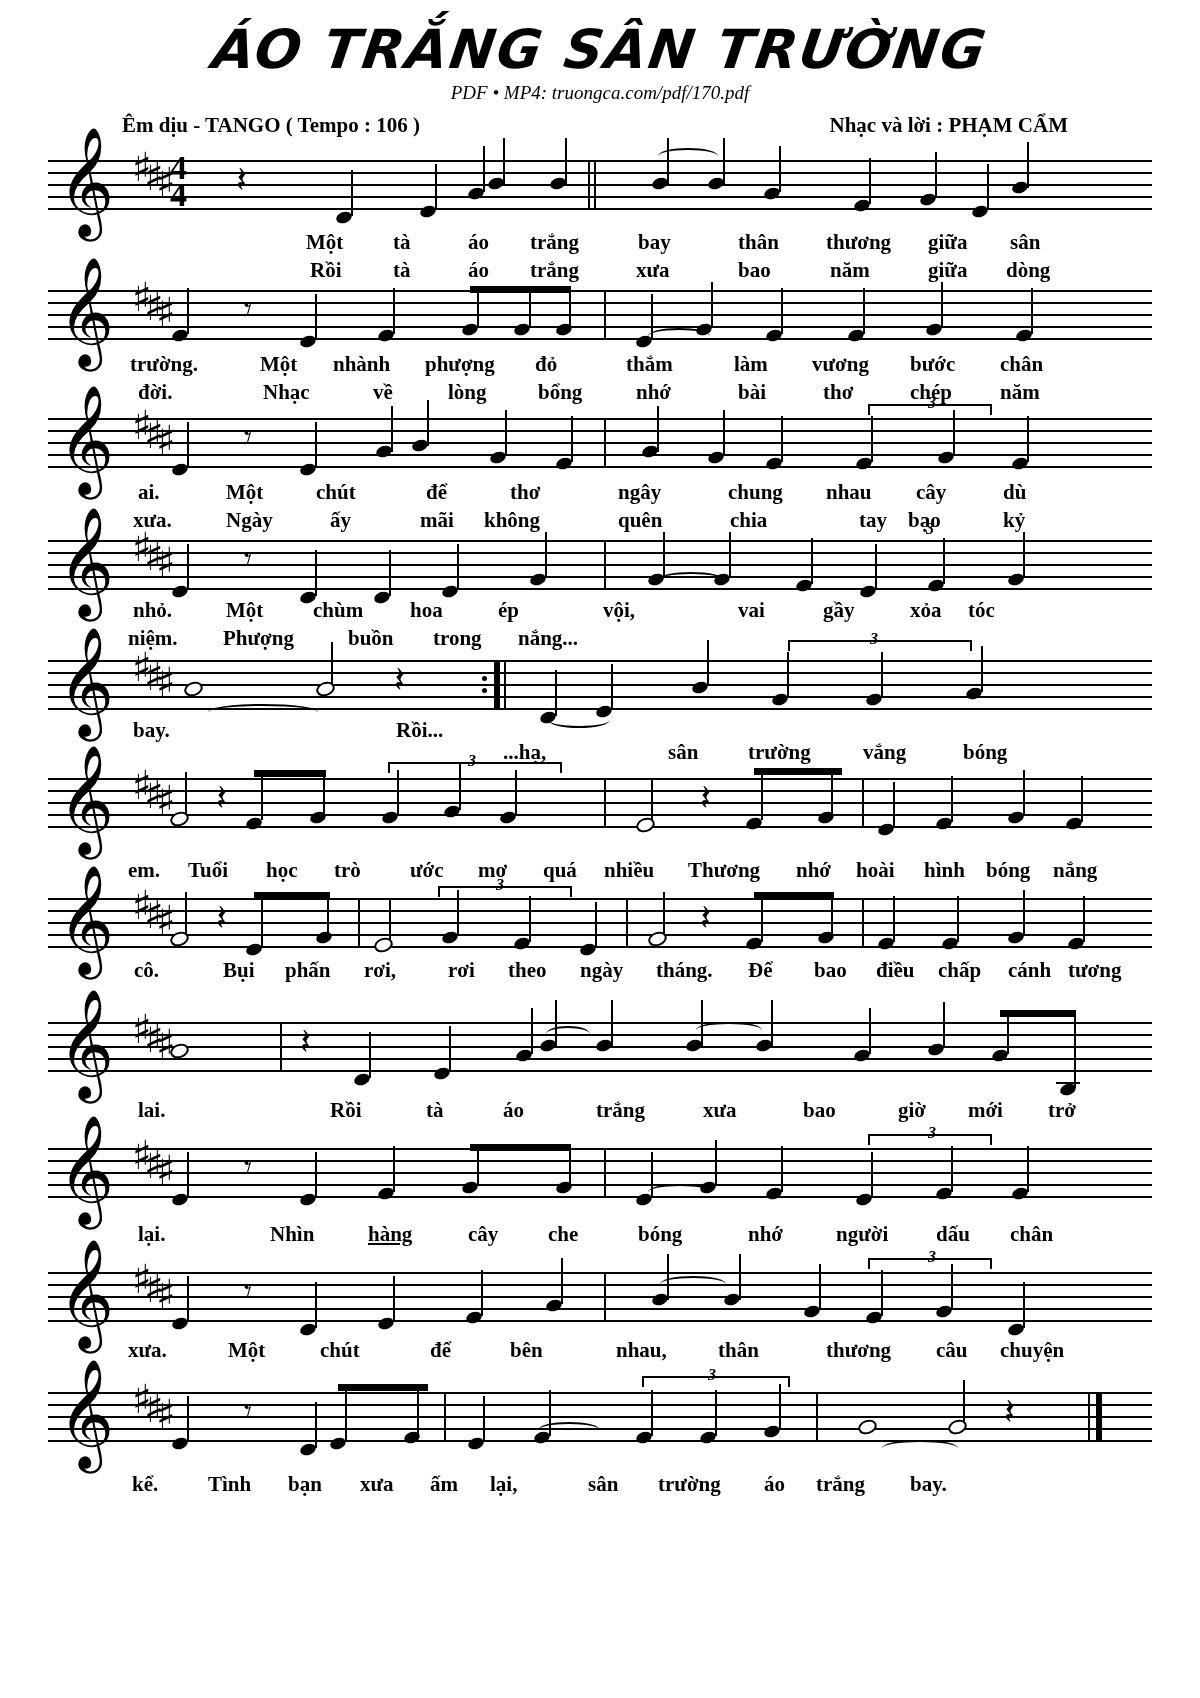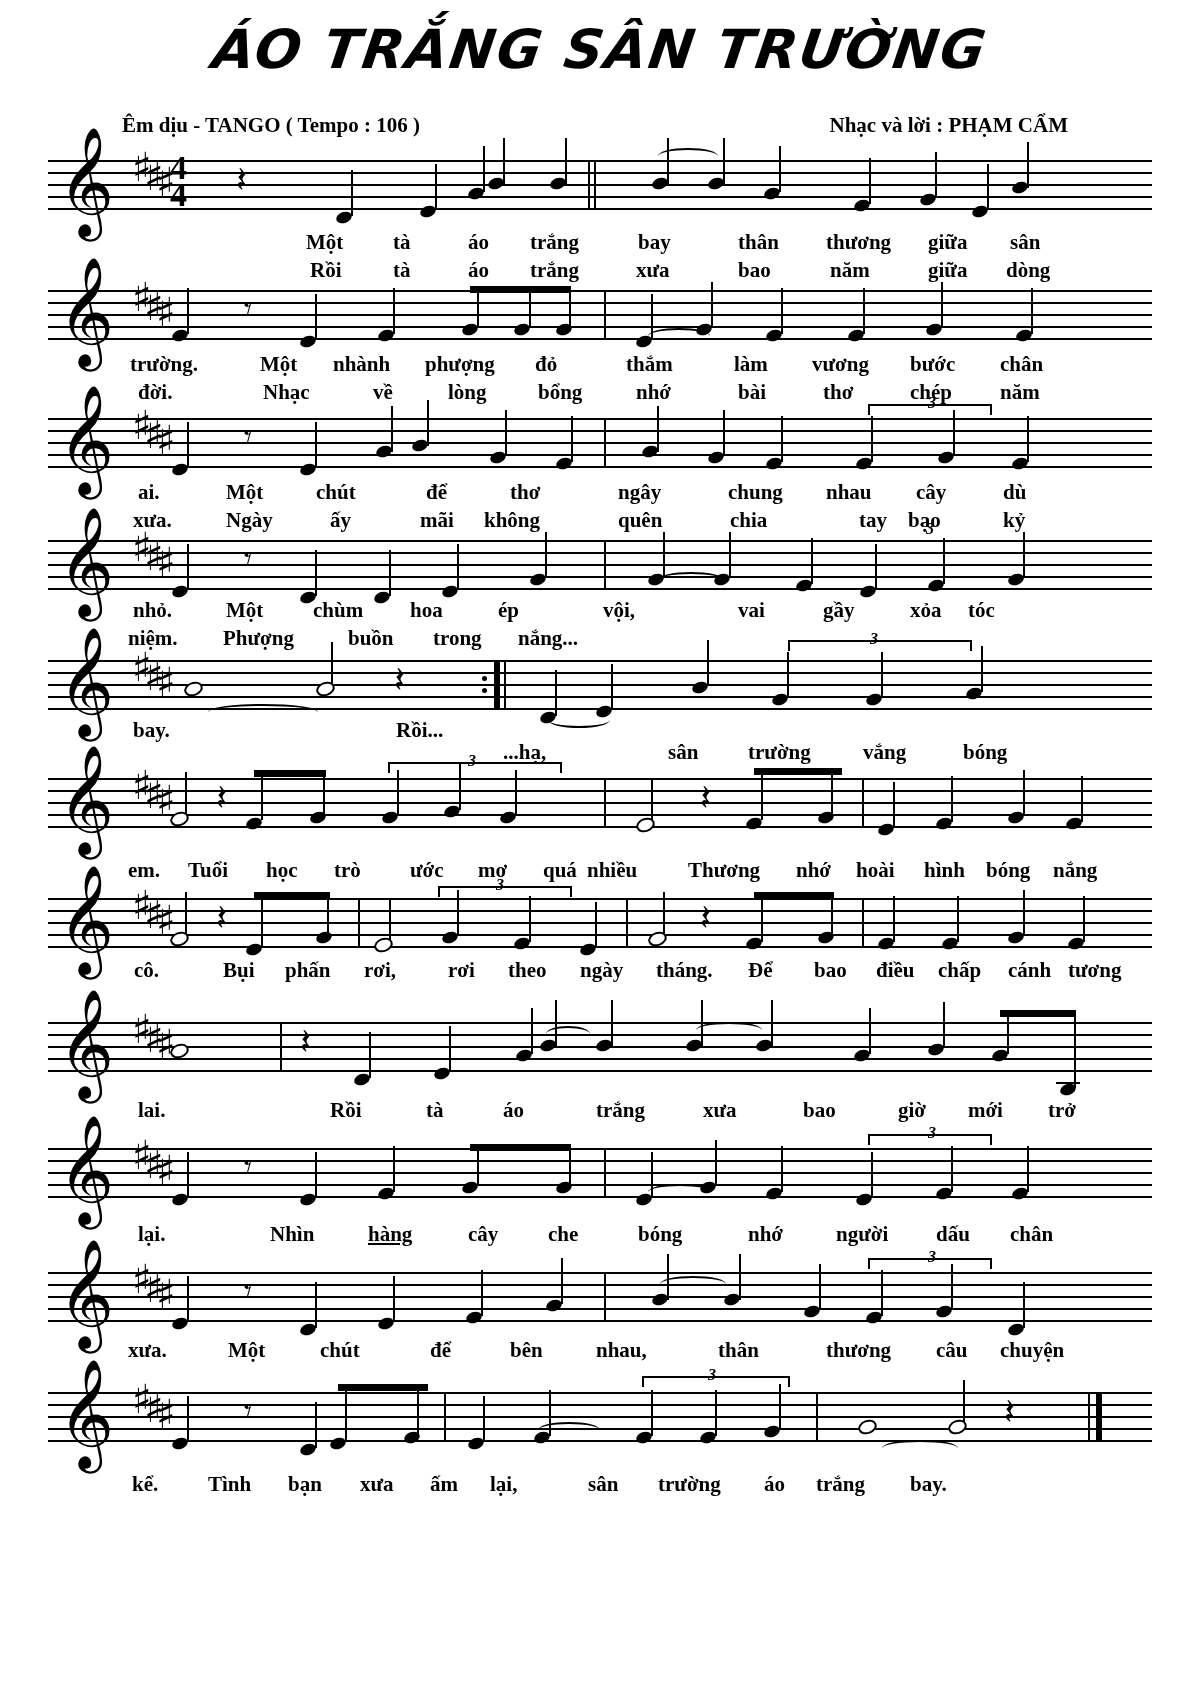--- a/index.html
+++ b/index.html
@@ -59,20 +59,21 @@
   .ledger{position:absolute;height:2px;background:#000;width:24px;}
   .lyrrow{position:absolute;left:48px;width:1104px;}
   .lyrrow span{position:absolute;font-weight:bold;font-size:21px;white-space:nowrap;}
 </style>
 </head>
 <body>
 
 <div class="sheet">
 
   <div class="title">ÁO TRẮNG SÂN TRƯỜNG</div>
+  <div class="pdfline">PDF • MP4: truongca.com/pdf/170.pdf</div>
   <div class="tempo">Êm dịu - TANGO ( Tempo : 106 )</div>
   <div class="author">Nhạc và lời  : PHẠM CẨM</div>
 
   <div class="system" style="top:160px;">
     <div class="staff">
       <div class="line"></div>
         <div class="line"></div>
         <div class="line"></div>
         <div class="line"></div>
         <div class="line"></div>
@@ -449,21 +450,21 @@
       <div class="stem" style="left:1033px;top:-2px;height:46px;"></div>
   </div>
   <div class="lyrrow" style="top:858px;">
     <span style="left:80px;">em.</span>
     <span style="left:140px;">Tuổi</span>
     <span style="left:218px;">học</span>
     <span style="left:286px;">trò</span>
     <span style="left:362px;">ước</span>
     <span style="left:430px;">mơ</span>
     <span style="left:495px;">quá</span>
-    <span style="left:539px;">nhiều</span>
+    <span style="left:556px;">nhiều</span>
     <span style="left:640px;">Thương</span>
     <span style="left:748px;">nhớ</span>
     <span style="left:808px;">hoài</span>
     <span style="left:876px;">hình</span>
     <span style="left:938px;">bóng</span>
     <span style="left:1005px;">nắng</span>
   </div>
 
   <div class="system" style="top:898px;">
     <div class="staff">
@@ -697,21 +698,21 @@
       <div class="stem" style="left:903px;top:-8px;height:46px;"></div>
     <div class="note" style="left:960px;top:52px;"></div>
       <div class="stem" style="left:975px;top:10px;height:46px;"></div>
   </div>
   <div class="lyrrow" style="top:1338px;">
     <span style="left:80px;">xưa.</span>
     <span style="left:180px;">Một</span>
     <span style="left:272px;">chút</span>
     <span style="left:382px;">để</span>
     <span style="left:462px;">bên</span>
-    <span style="left:548px;">nhau,</span>
+    <span style="left:568px;">nhau,</span>
     <span style="left:670px;">thân</span>
     <span style="left:778px;">thương</span>
     <span style="left:888px;">câu</span>
     <span style="left:952px;">chuyện</span>
   </div>
 
   <div class="system" style="top:1392px;">
     <div class="staff">
       <div class="line"></div>
         <div class="line"></div>

